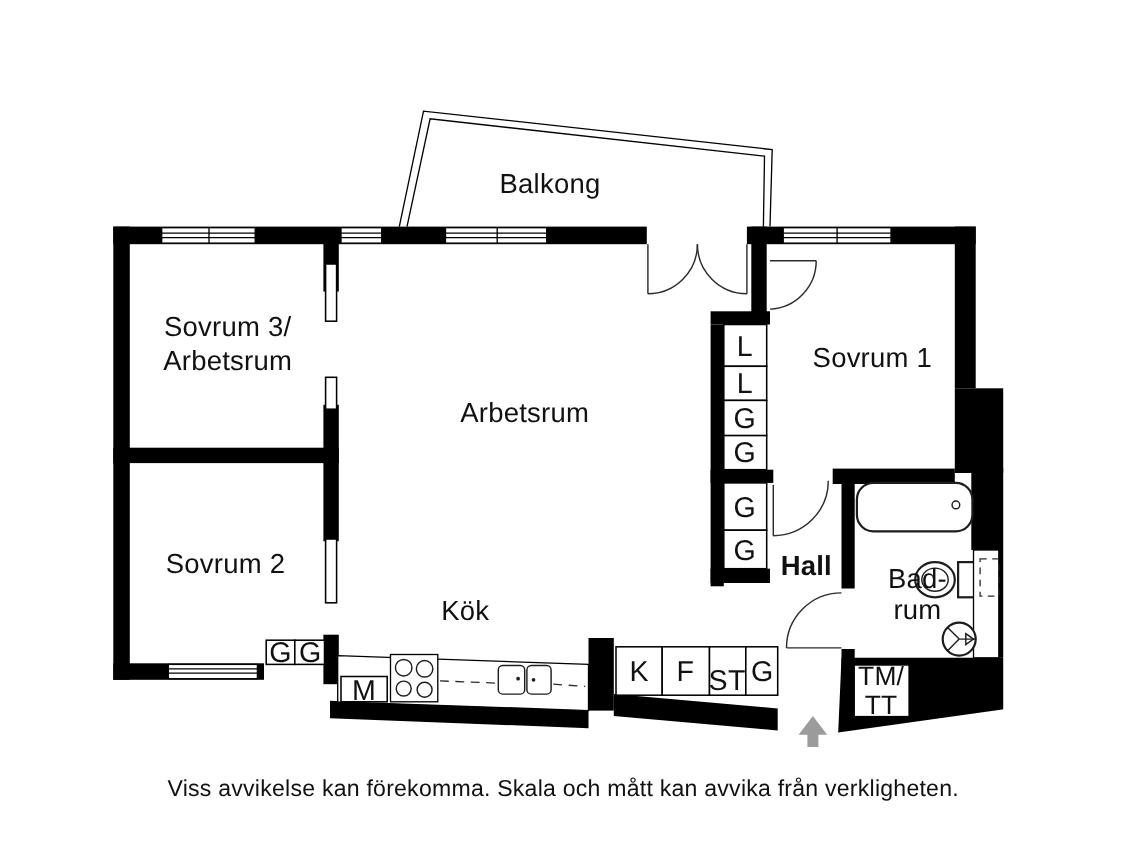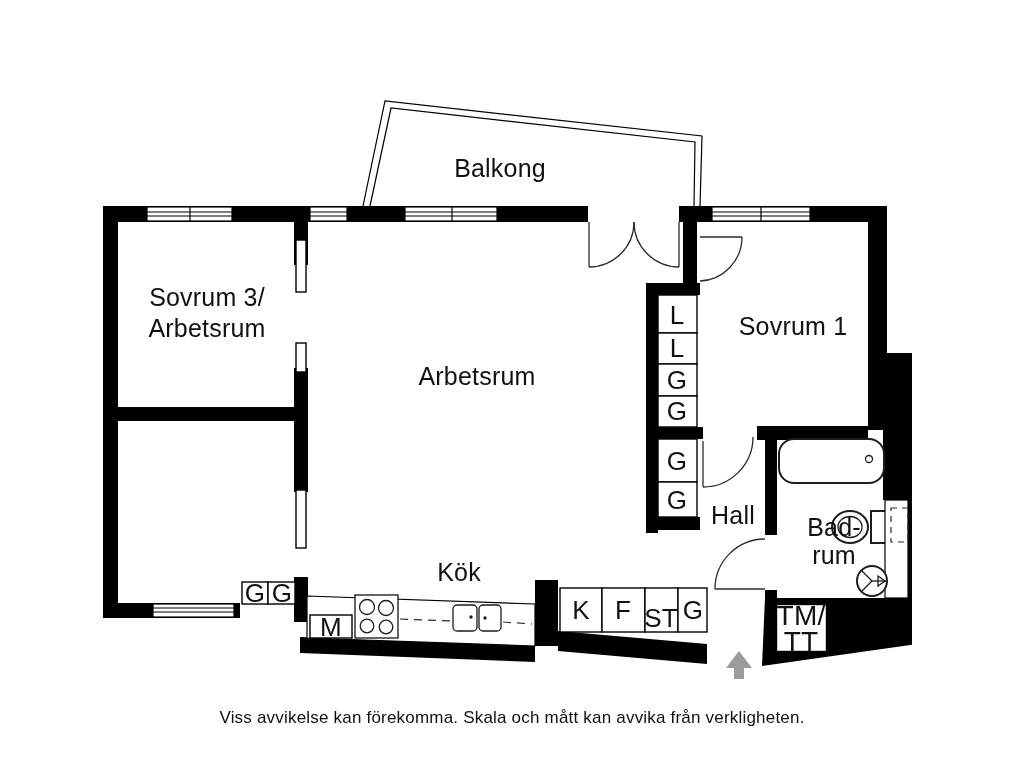--- a/index.html
+++ b/index.html
@@ -33,22 +33,22 @@
   .lbl{
     position:absolute;
     transform:translate(-50%,-50%);
     white-space:nowrap;
     text-align:center;
     font-size:25px;
     line-height:31px;
     letter-spacing:0.2px;
   }
   .lbl.small{font-size:26px;line-height:26px;}
-  .lbl.tiny{font-size:28px;line-height:26px;}
-  .lbl.disclaimer{font-size:17px;letter-spacing:0.2px;}
+  .lbl.tiny{font-size:24px;line-height:26px;}
+  .lbl.disclaimer{font-size:21px;letter-spacing:0.2px;}
 </style>
 </head>
 <body>
 
 <div class="plan">
 
   <svg width="1024" height="780" viewBox="0 0 1024 780">
 
     <g>
       <path class="thin" d="M363,206 L385,101 L702,136 L700,206"></path>
@@ -206,22 +206,23 @@
 
   <div class="lbl" style="left:500px;top:168px;">Balkong</div>
 
   <div class="lbl" style="left:207px;top:313px;">
     <div>Sovrum 3/</div>
     <div>Arbetsrum</div>
   </div>
 
   <div class="lbl" style="left:477px;top:376px;">Arbetsrum</div>
   <div class="lbl" style="left:793px;top:326px;text-align:center;">Sovrum 1</div>
-  <div class="lbl" style="left:423px;top:572px;margin-left:36px;">Kök</div>
-  <div class="lbl" style="left:733px;top:515px;">Hall</div>
+  <div class="lbl" style="left:205px;top:513px;">Sovrum 2</div>
+  <div class="lbl" style="left:423px;top:556px;">Kök</div>
+  <div class="lbl" style="left:733px;top:515px;font-weight:bold;">Hall</div>
 
   <div class="lbl" style="left:834px;top:541px;line-height:28px;">
     <div>Bad-</div>
     <div>rum</div>
   </div>
 
   <div class="lbl small" style="left:677px;top:315px;">L</div>
   <div class="lbl small" style="left:677px;top:348px;">L</div>
   <div class="lbl small" style="left:677px;top:380px;">G</div>
   <div class="lbl small" style="left:677px;top:411px;">G</div>

